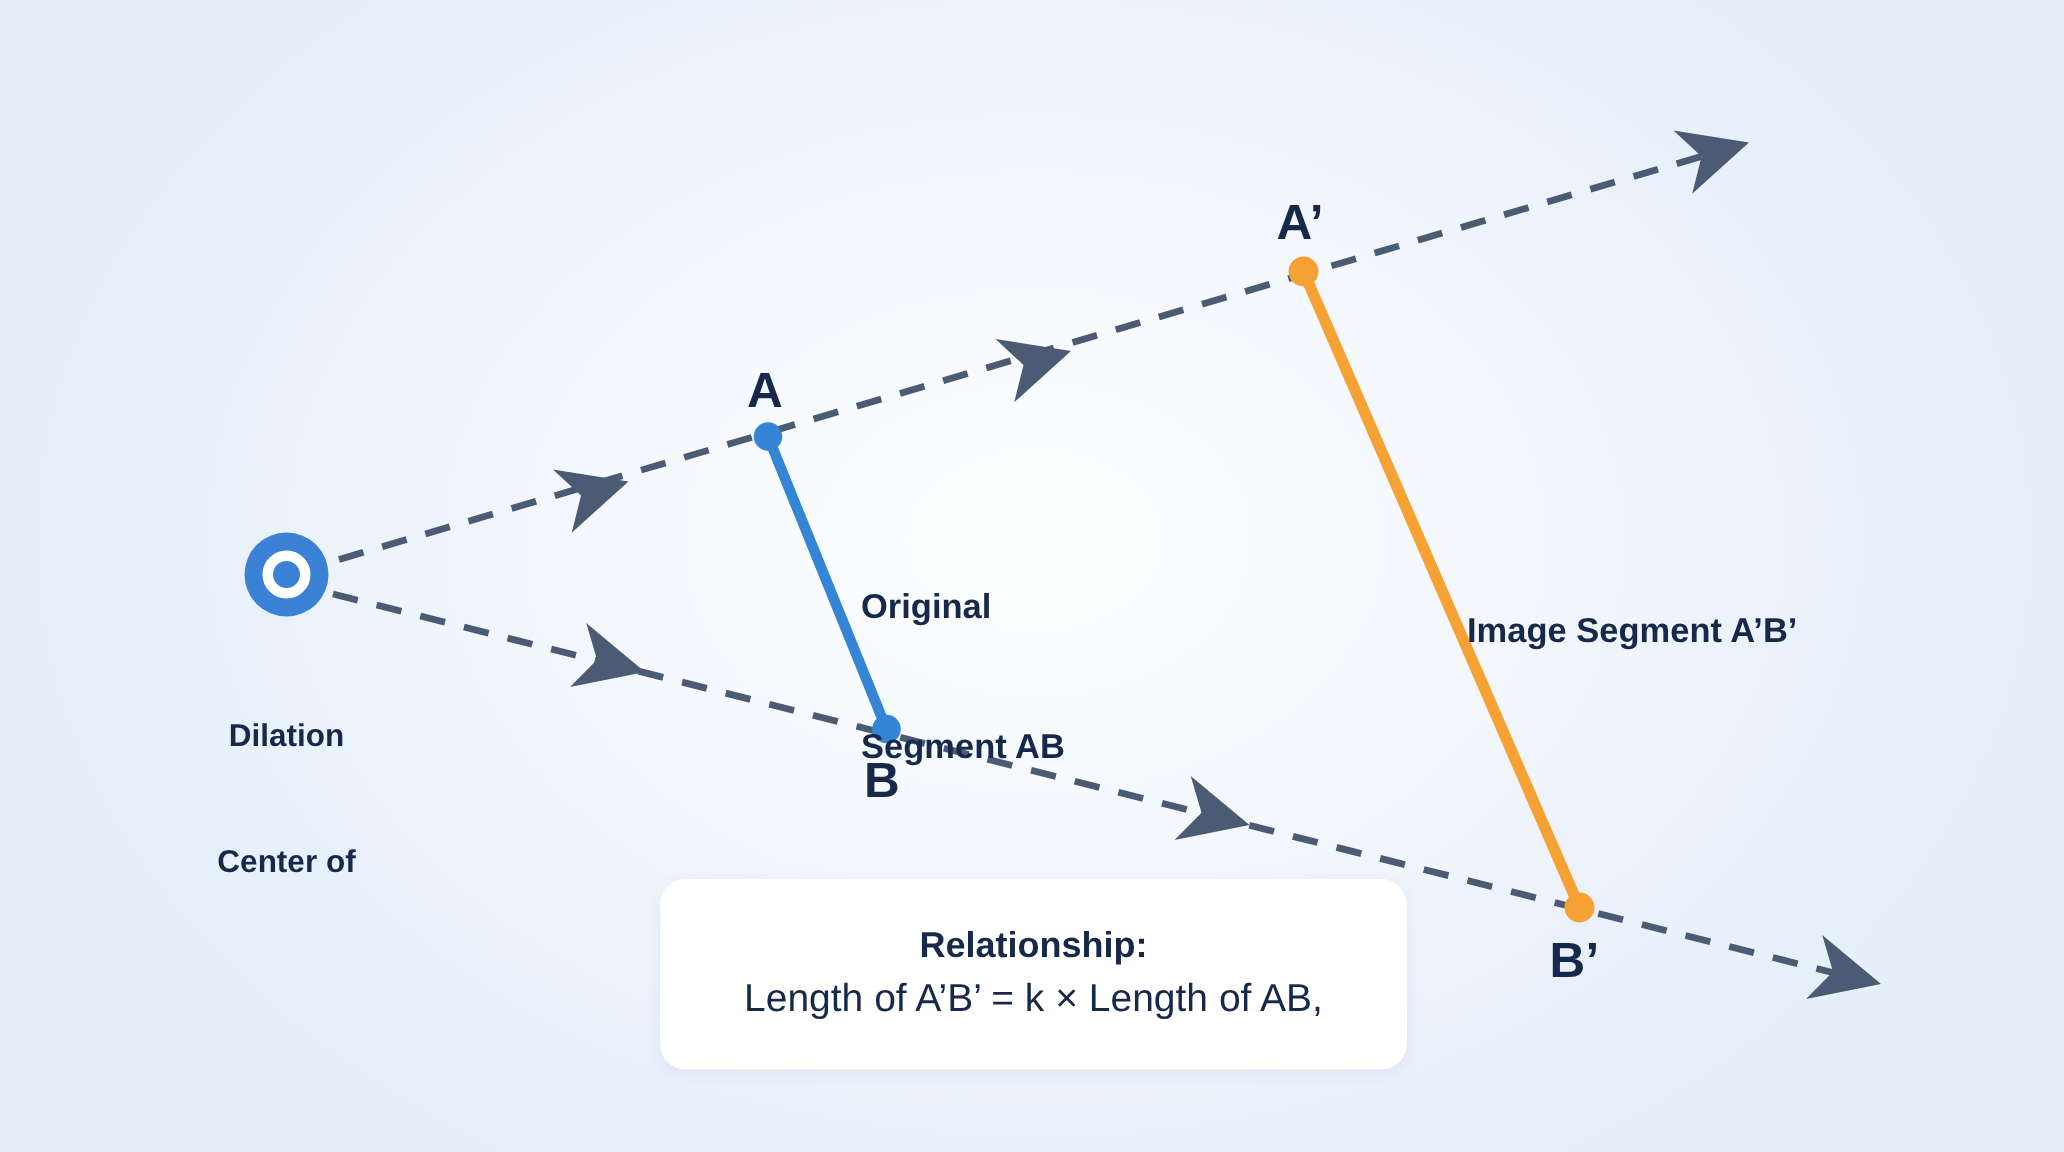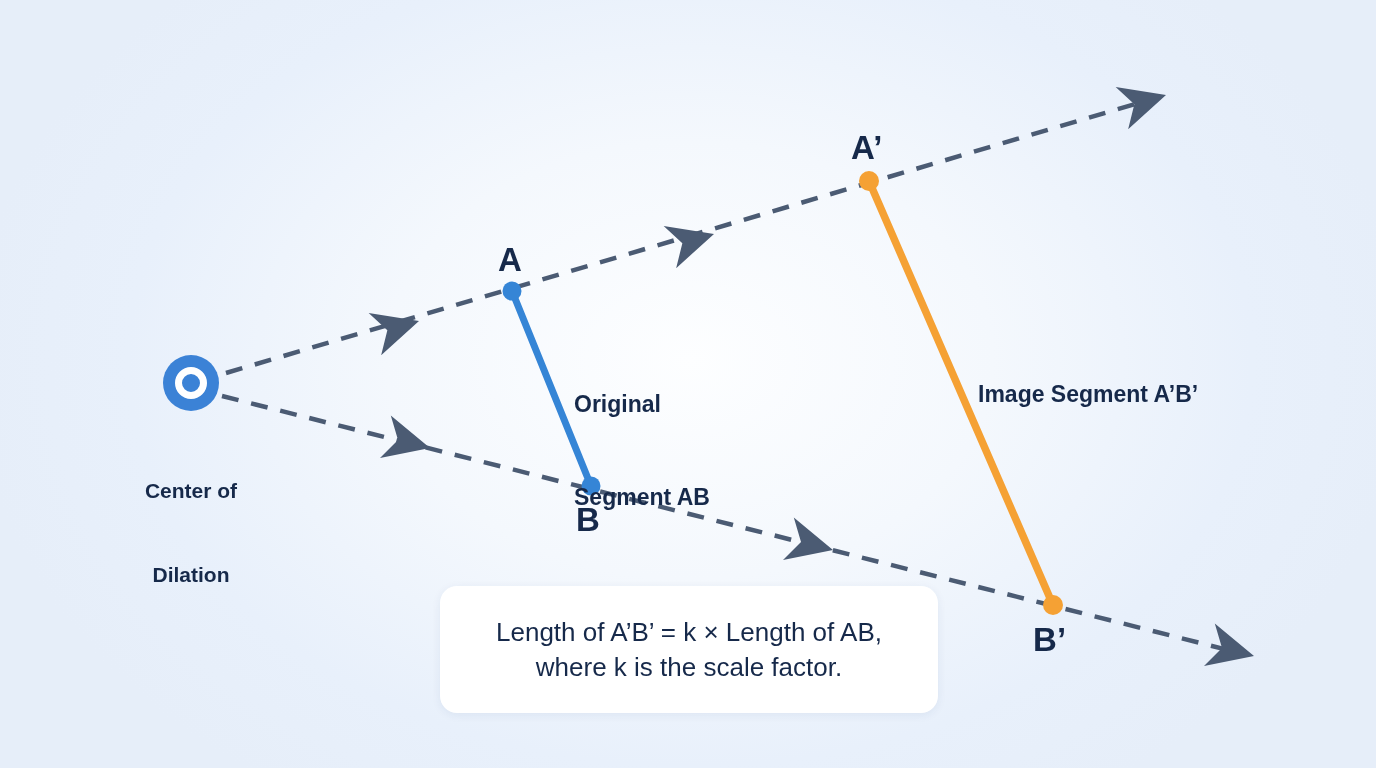--- a/index.html
+++ b/index.html
@@ -141,31 +141,31 @@
 
   <div class="lbl pt-label" style="left:498px; top:240px;">A</div>
 
   <div class="lbl pt-label" style="left:576px; top:500px;">B</div>
 
   <div class="lbl pt-label" style="left:851px; top:128px;">A’</div>
 
   <div class="lbl pt-label" style="left:1033px; top:620px;">B’</div>
 
   <div class="lbl center-label" style="left:91px; top:421px; width:200px;">
+    <div>Dilation</div>
     <div>Center of</div>
-    <div>Dilation</div>
   </div>
 
   <div class="lbl seg-label" style="left:574px; top:327px;">
     <div>Original</div>
     <div>Segment AB</div>
   </div>
 
-  <div class="lbl seg-label-2" style="left:978px; top:317px;">
+  <div class="lbl seg-label-2" style="left:978px; top:343px;">
     <div>Image Segment A’B’</div>
   </div>
 
   <div id="relationship-card">
+    <div class="r-title">Relationship:</div>
     <div class="r-line">Length of A’B’ = k × Length of AB,</div>
-    <div class="r-line">where k is the scale factor.</div>
   </div>
 
 </div>
 
 </body></html>

